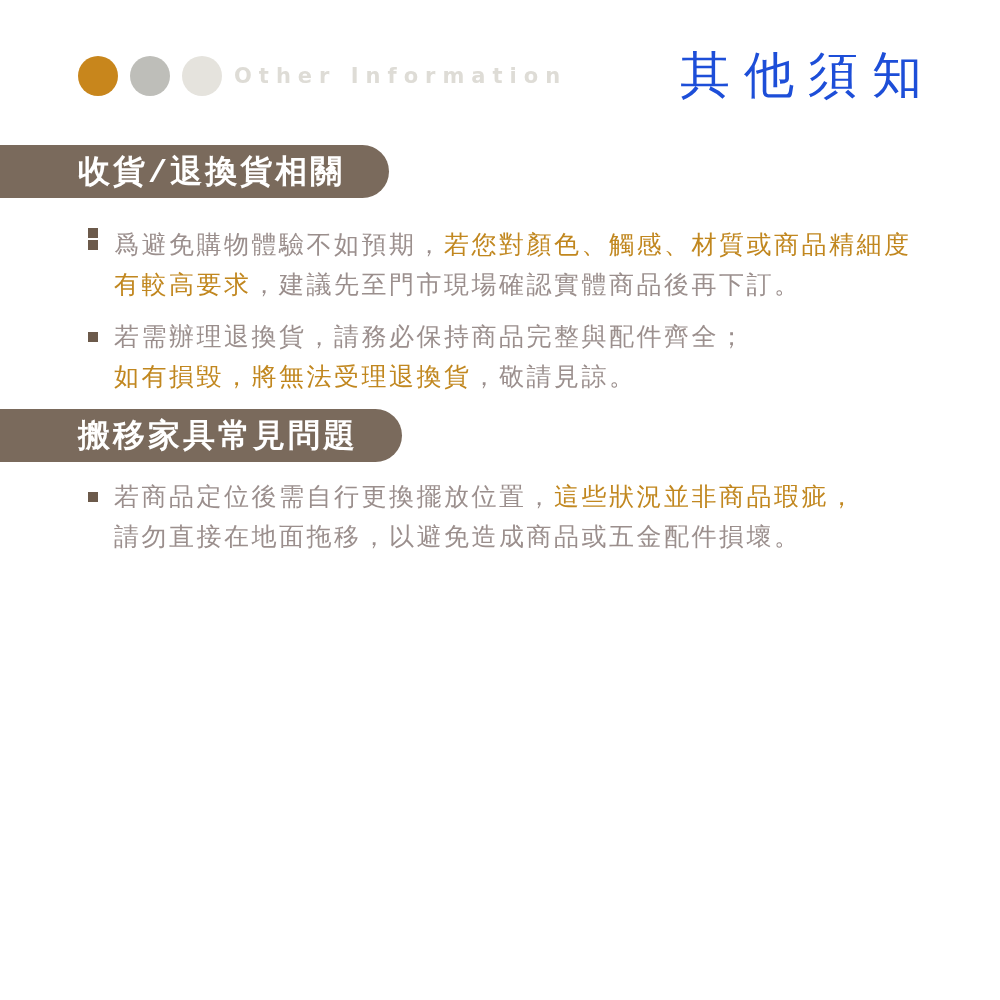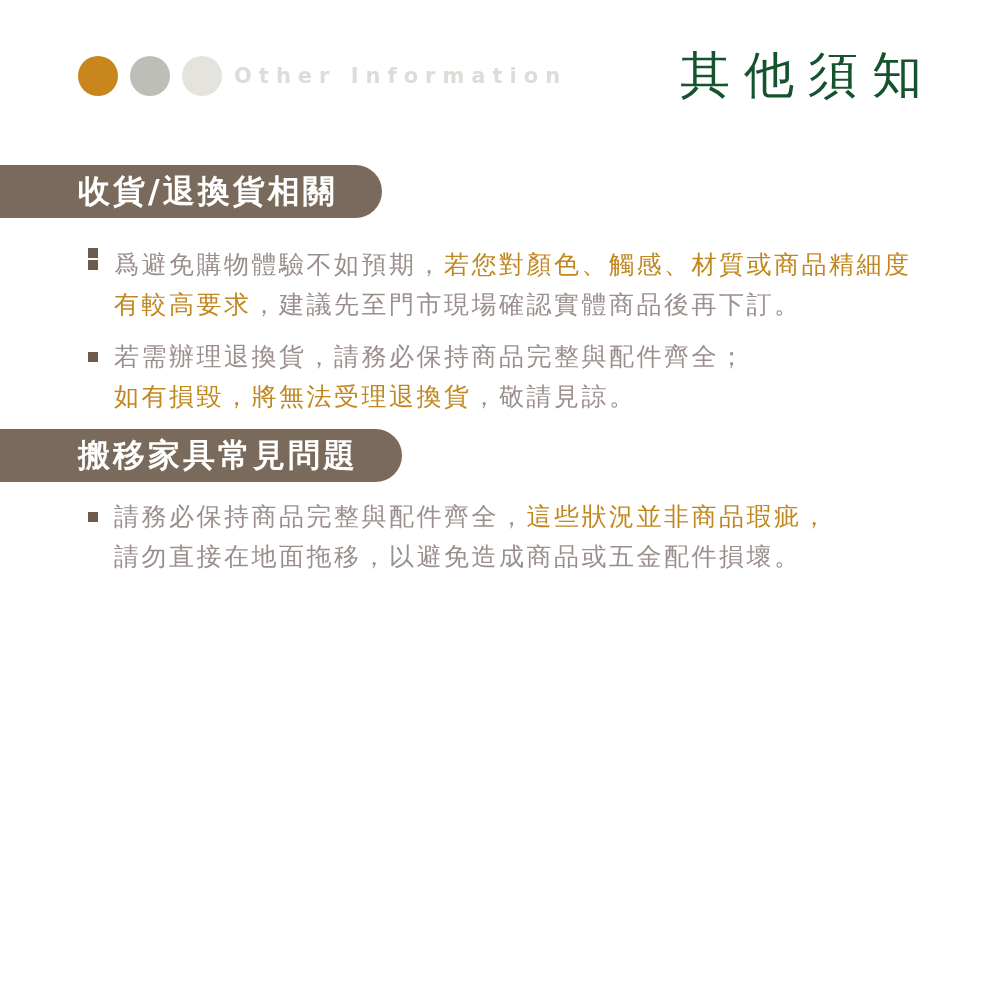--- a/index.html
+++ b/index.html
@@ -21,38 +21,38 @@
     font-size: 21px;
     font-weight: bold;
     letter-spacing: 7px;
     color: #dedcd6;
     white-space: nowrap;
   }
   .page-title {
     font-size: 50px;
     font-weight: 200;
     letter-spacing: 14px;
-    color: #14532d;
+    color: #1d4ed8;
     white-space: nowrap;
   }
   .banner {
     width: fit-content;
     height: 53px;
     display: flex;
     align-items: center;
     background: #7a6a5c;
     color: #ffffff;
     font-size: 32px;
     font-weight: bold;
     letter-spacing: 3px;
     padding: 0 44px 0 78px;
     border-radius: 0 27px 27px 0;
     white-space: nowrap;
   }
-  .banner-1 { margin-top: 56px; }
+  .banner-1 { margin-top: 36px; font-family: Liberation Mono, monospace; }
   .banner-2 { margin-top: 4px; }
   .content { padding: 15px 56px 0 88px; }
   .bullet {
     position: relative;
     padding-left: 26px;
     margin: 0 0 12px 0;
     font-size: 25px;
     line-height: 40px;
     letter-spacing: 2.5px;
     color: #9b8f8d;
@@ -85,15 +85,15 @@
   <p class="bullet"><span class="marker"></span></p>
   <p class="bullet"><span class="marker"></span><span>爲避免購物體驗不如預期，</span><span class="gold">若您對顏色、觸感、材質或商品精細度
 有較高要求</span><span>，建議先至門市現場確認實體商品後再下訂。</span></p>
   <p class="bullet"><span class="marker"></span><span>若需辦理退換貨，請務必保持商品完整與配件齊全；
 </span><span class="gold">如有損毀，將無法受理退換貨</span><span>，敬請見諒。</span></p>
 </div>
 
 <div class="banner banner-2">搬移家具常見問題</div>
 
 <div class="content">
-  <p class="bullet"><span class="marker"></span><span>請務必保持商品完整與配件齊全，</span><span class="gold">這些狀況並非商品瑕疵，</span><span>
+  <p class="bullet"><span class="marker"></span><span>若商品定位後需自行更換擺放位置，</span><span class="gold">這些狀況並非商品瑕疵，</span><span>
 請勿直接在地面拖移，以避免造成商品或五金配件損壞。</span></p>
 </div>
 
 </body></html>

